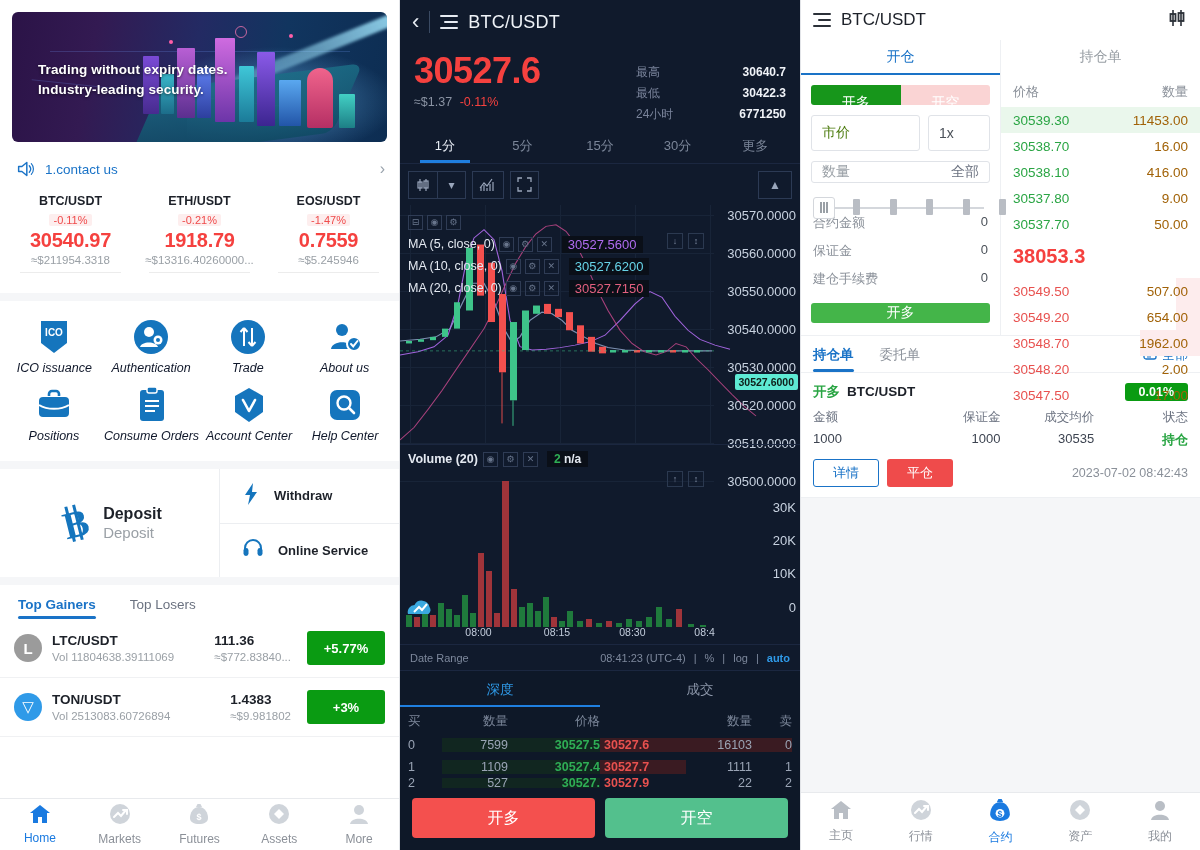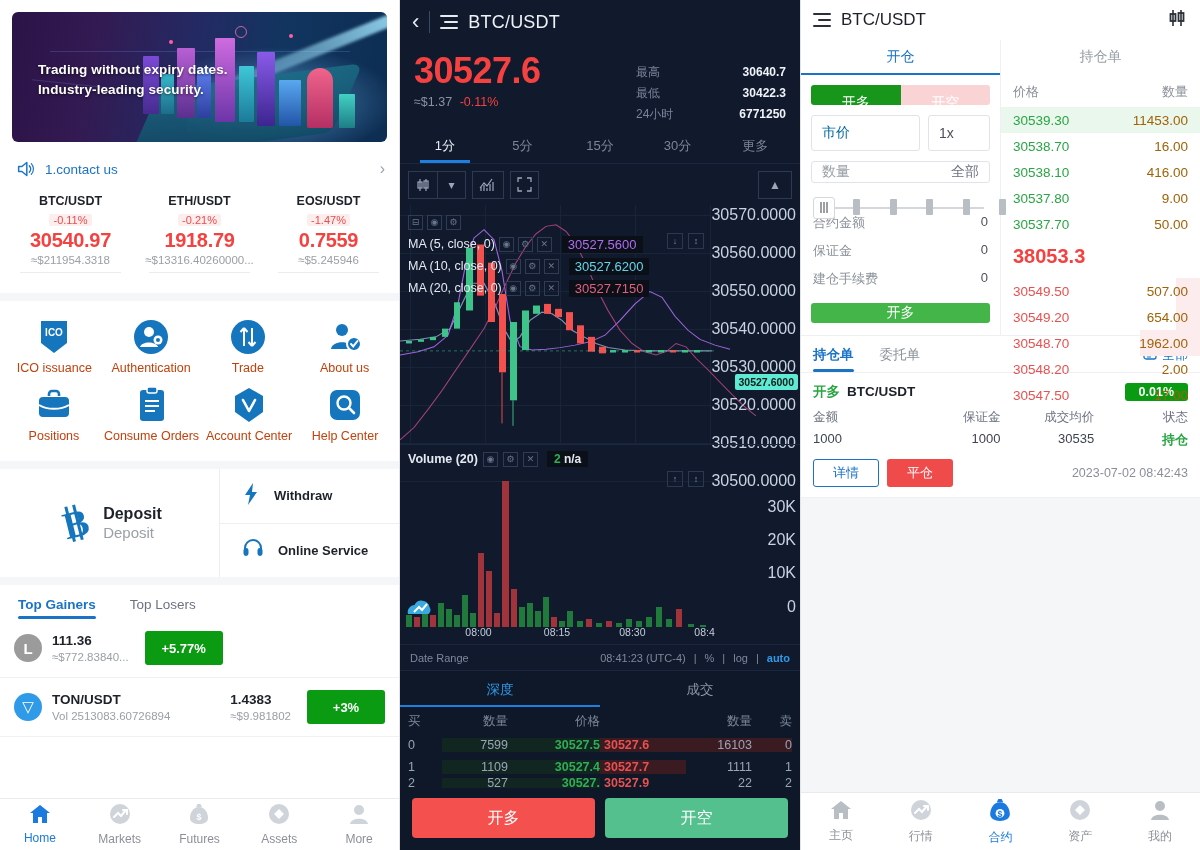--- a/index.html
+++ b/index.html
@@ -60,21 +60,21 @@
   .tk-pair { font-size:12.5px; font-weight:700; color:#1d2129; margin-bottom:2px; }
   .tk-chg { font-size:11px; color:#ef4b4b; background:#fdeeee; display:inline-block; padding:0 4px; border-radius:2px; }
   .tk-price { font-size:20px; font-weight:700; color:#f5413f; margin-top:1px; letter-spacing:-.3px; }
   .tk-usd { font-size:11.5px; color:#9aa0a6; margin-top:2px; white-space:nowrap; overflow:hidden; text-overflow:ellipsis; }
   .tk-rule { border-bottom:1px solid #ececec; margin: 6px 10px 0 10px; }
 
   .grid-sec { background:#fff; margin-top:8px; padding: 14px 6px 10px 6px; }
   .grid-row { display:flex; }
   .gcell { flex:1; text-align:center; padding: 2px 2px 8px 2px; }
   .gcell .gi { height:40px; display:flex; align-items:center; justify-content:center; }
-  .gcell .gl { font-size:12.5px; color:#c2410c; margin-top:4px; white-space:nowrap; }
+  .gcell .gl { font-size:12.5px; color:#0f172a; margin-top:4px; white-space:nowrap;font-style:italic; }
 
   .dep-sec { background:#fff; margin-top:8px; display:flex; height:108px; }
   .dep-left { flex: 0 0 220px; display:flex; align-items:center; justify-content:center; gap:10px; border-right:1px solid #eceef1;}
   .dep-left .btc { width:36px;height:44px; }
   .dep-title { font-size:16px; font-weight:700; color:#1d2129; line-height:1.15; }
   .dep-sub { font-size:15px; color:#9aa0a6; line-height:1.15; }
   .dep-right { flex:1; display:flex; flex-direction:column; }
   .dep-item { flex:1; display:flex; align-items:center; gap:14px; padding-left:22px; }
   .dep-item + .dep-item { border-top:1px solid #eceef1; }
   .dep-item .dlabel { font-size:13px; font-weight:700; color:#1d2129; }
@@ -132,21 +132,21 @@
   .tbtn { height:28px; min-width:28px; border:1px solid #2c3a54; display:flex; align-items:center; justify-content:center; color:#9aa6bb; font-size:12px; padding:0 6px; }
   .tgroup { display:flex; }
   .tgroup .tbtn + .tbtn { border-left:none; }
   .tools-spacer { flex:1; }
 
   .chart-area { position:relative; flex:1; min-height:0; background:#101a2c; }
   .chart-grid { position:absolute; inset:0; }
   .gl-h { position:absolute; left:0; right:86px; height:1px; background:#182438; }
   .gl-v { position:absolute; top:0; bottom:0; width:1px; background:#182438; }
   .axis-r { position:absolute; right:0; top:0; bottom:0; width:86px; }
-  .axis-lbl { position:absolute; right:4px; font-size:16px; color:#c8d2e0; transform:translateY(-50%); white-space:nowrap;}
+  .axis-lbl { position:absolute; right:4px; font-size:13px; color:#c8d2e0; transform:translateY(-50%); white-space:nowrap;}
   .axis-hl { position:absolute; right:2px; background:#5eead4; color:#0e1d18; font-size:10.5px; font-weight:700;
              padding:2px 4px; border-radius:2px; transform:translateY(-50%); }
   .legend { position:absolute; left:8px; top:6px; font-size:12.5px; color:#e4e9f1; }
   .legend .lrow { display:flex; align-items:center; gap:4px; height:22px; }
   .legend .mini { width:15px;height:15px;border:1px solid #2f3c55; color:#68758c; font-size:9px; display:flex;align-items:center;justify-content:center; }
   .legend .valbox { background:#0a0f18; padding:1px 6px; font-size:13px; margin-left:6px; }
   .legend .v1 { color:#b06cf0; } .legend .v2 { color:#67d4e8; } .legend .v3 { color:#e2607f; }
   .arrows { position:absolute; right:96px; top:28px; display:flex; gap:5px; }
   .arrows span { width:16px;height:16px;border:1px solid #2b3950; color:#7f8ca3; font-size:9px; display:flex;align-items:center;justify-content:center;}
 
@@ -195,21 +195,21 @@
   .r-left { flex:0 0 200px; display:flex; flex-direction:column; border-right:1px solid #eef0f3; }
   .r-right { flex:1; display:flex; flex-direction:column; }
   .r-tab { text-align:center; font-size:14px; padding: 8px 0 9px 0; position:relative; color:#1a73c7; }
   .r-tab.act::after { content:""; position:absolute; left:0; right:0; bottom:0; height:2px; background:#1a73c7; }
   .r-tab.mut { color:#9aa0a6; }
   .ls-seg { display:flex; margin: 10px 10px 0 10px; border-radius:3px; overflow:hidden; }
   .ls-seg div { flex:1; text-align:center; font-size:14px; padding: 9px 0; color:#fff; }
   .seg-long { background:#17961b; }
   .seg-short { background:#fad4d4; color:#fff; }
   .r-field { margin: 10px 10px 0 10px; height:36px; border:1px solid #e0e3e8; border-radius:3px; display:flex; align-items:center; padding: 0 10px; font-size:14px; color:#9aa0a6; }
-  .r-field.val { color:#0369a1; }
+  .r-field.val { color:#4d7c0f; }
   .r-row2 { display:flex; gap:8px; margin: 10px 10px 0 10px; }
   .r-row2 .r-field { margin:0; flex:1; }
   .r-row2 .lev { flex:0 0 62px; justify-content:flex-start; color:#4b5159; }
   .r-qty { justify-content:space-between; }
   .r-qty .all { color:#6b7280; }
   .slider { margin: 14px 12px 0 12px; position:relative; height:22px; }
   .slider .track { position:absolute; left:10px; right:4px; top:10px; height:2px; background:#d4d7dc; }
   .slider .knob { position:absolute; top:2px; width:7px; height:16px; background:#b9bdc4; border-radius:1px; }
   .slider .handle { position:absolute; left:0; top:0; width:22px; height:22px; border:1px solid #d4d7dc; border-radius:3px; background:#fff;
                     display:flex; align-items:center; justify-content:center; gap:1.5px; }
@@ -453,20 +453,24 @@
       </div>
     </div>
 
     <div class="gain-sec">
       <div class="gain-tabs">
         <div class="gtab active">Top Gainers</div>
         <div class="gtab">Top Losers</div>
       </div>
       <div class="grow">
         <span class="gcoin" style="background:#9b9b9b">L</span>
+        <div class="gmid">
+          <div class="gname">LTC/USDT</div>
+          <div class="gvol">Vol 11804638.39111069</div>
+        </div>
         <div class="gright">
           <div class="gprice">111.36</div>
           <div class="gusd">≈$772.83840...</div>
         </div>
         <div class="gbadge">+5.77%</div>
       </div>
       <div class="grow">
         <span class="gcoin" style="background:#2f9ae8">▽</span>
         <div class="gmid">
           <div class="gname">TON/USDT</div>

